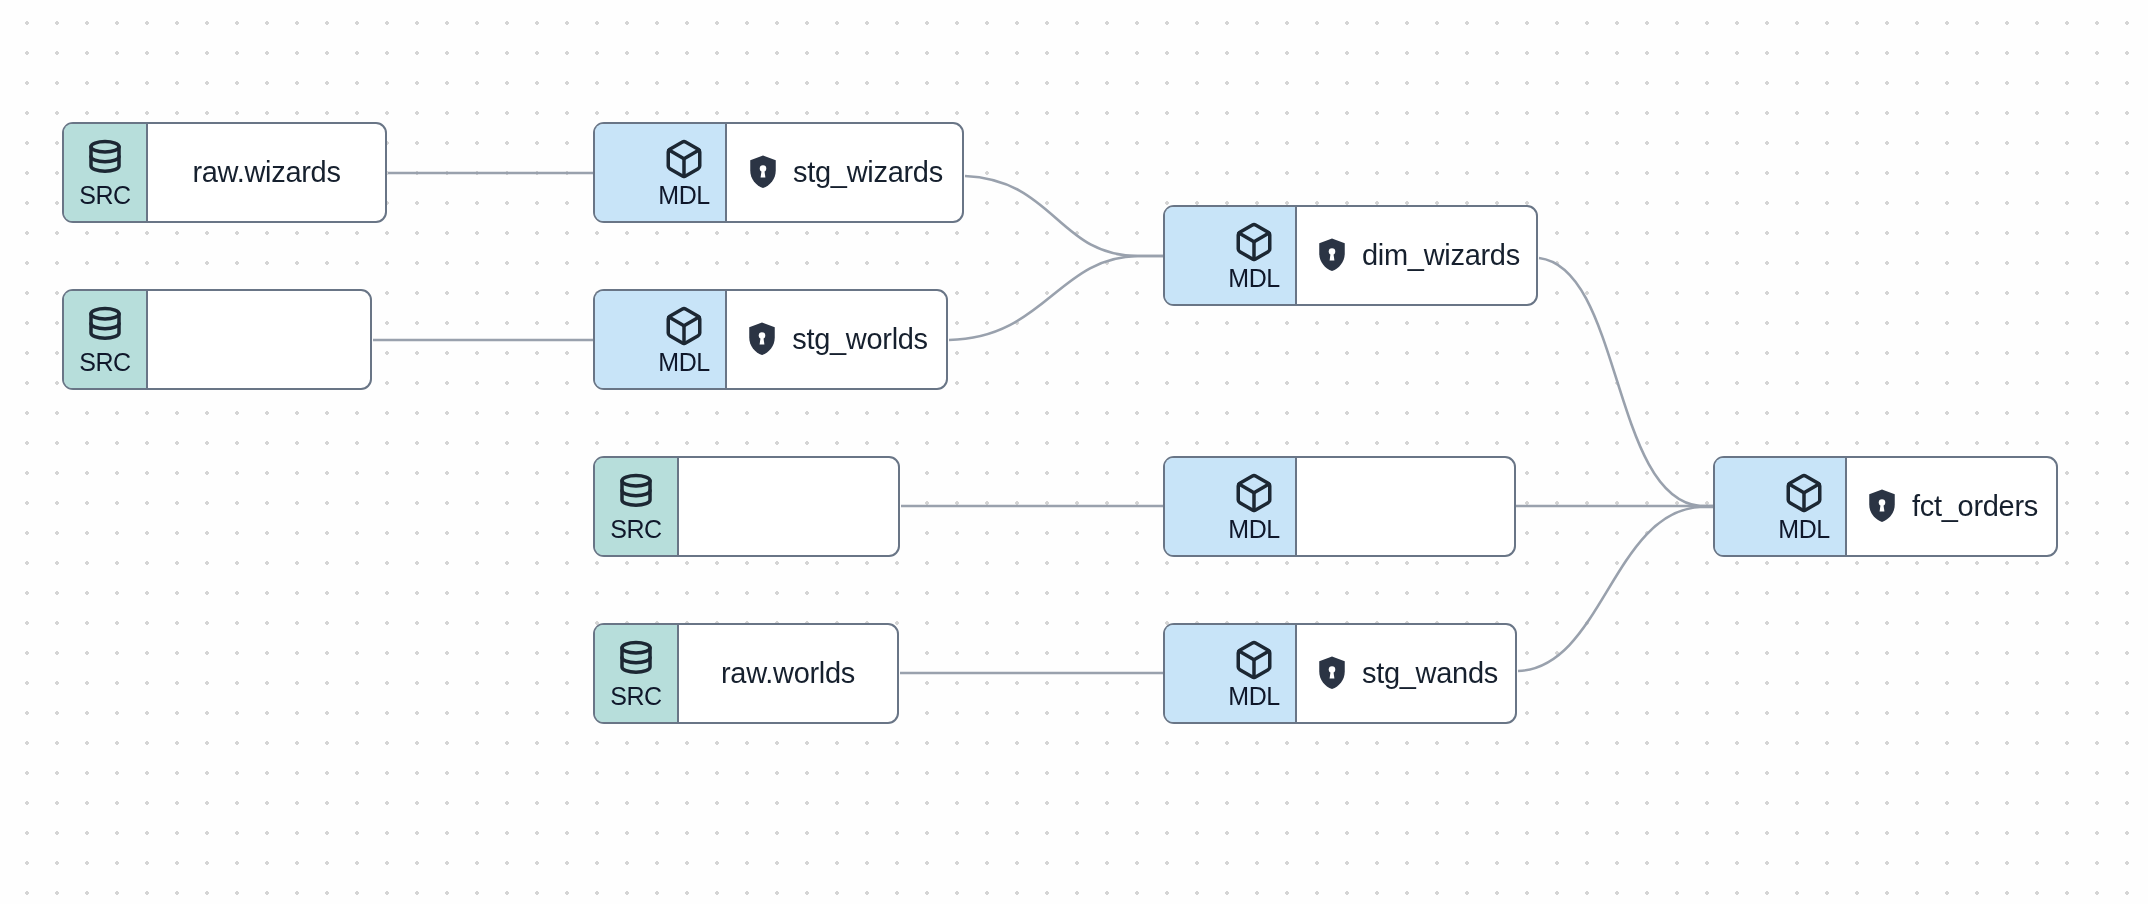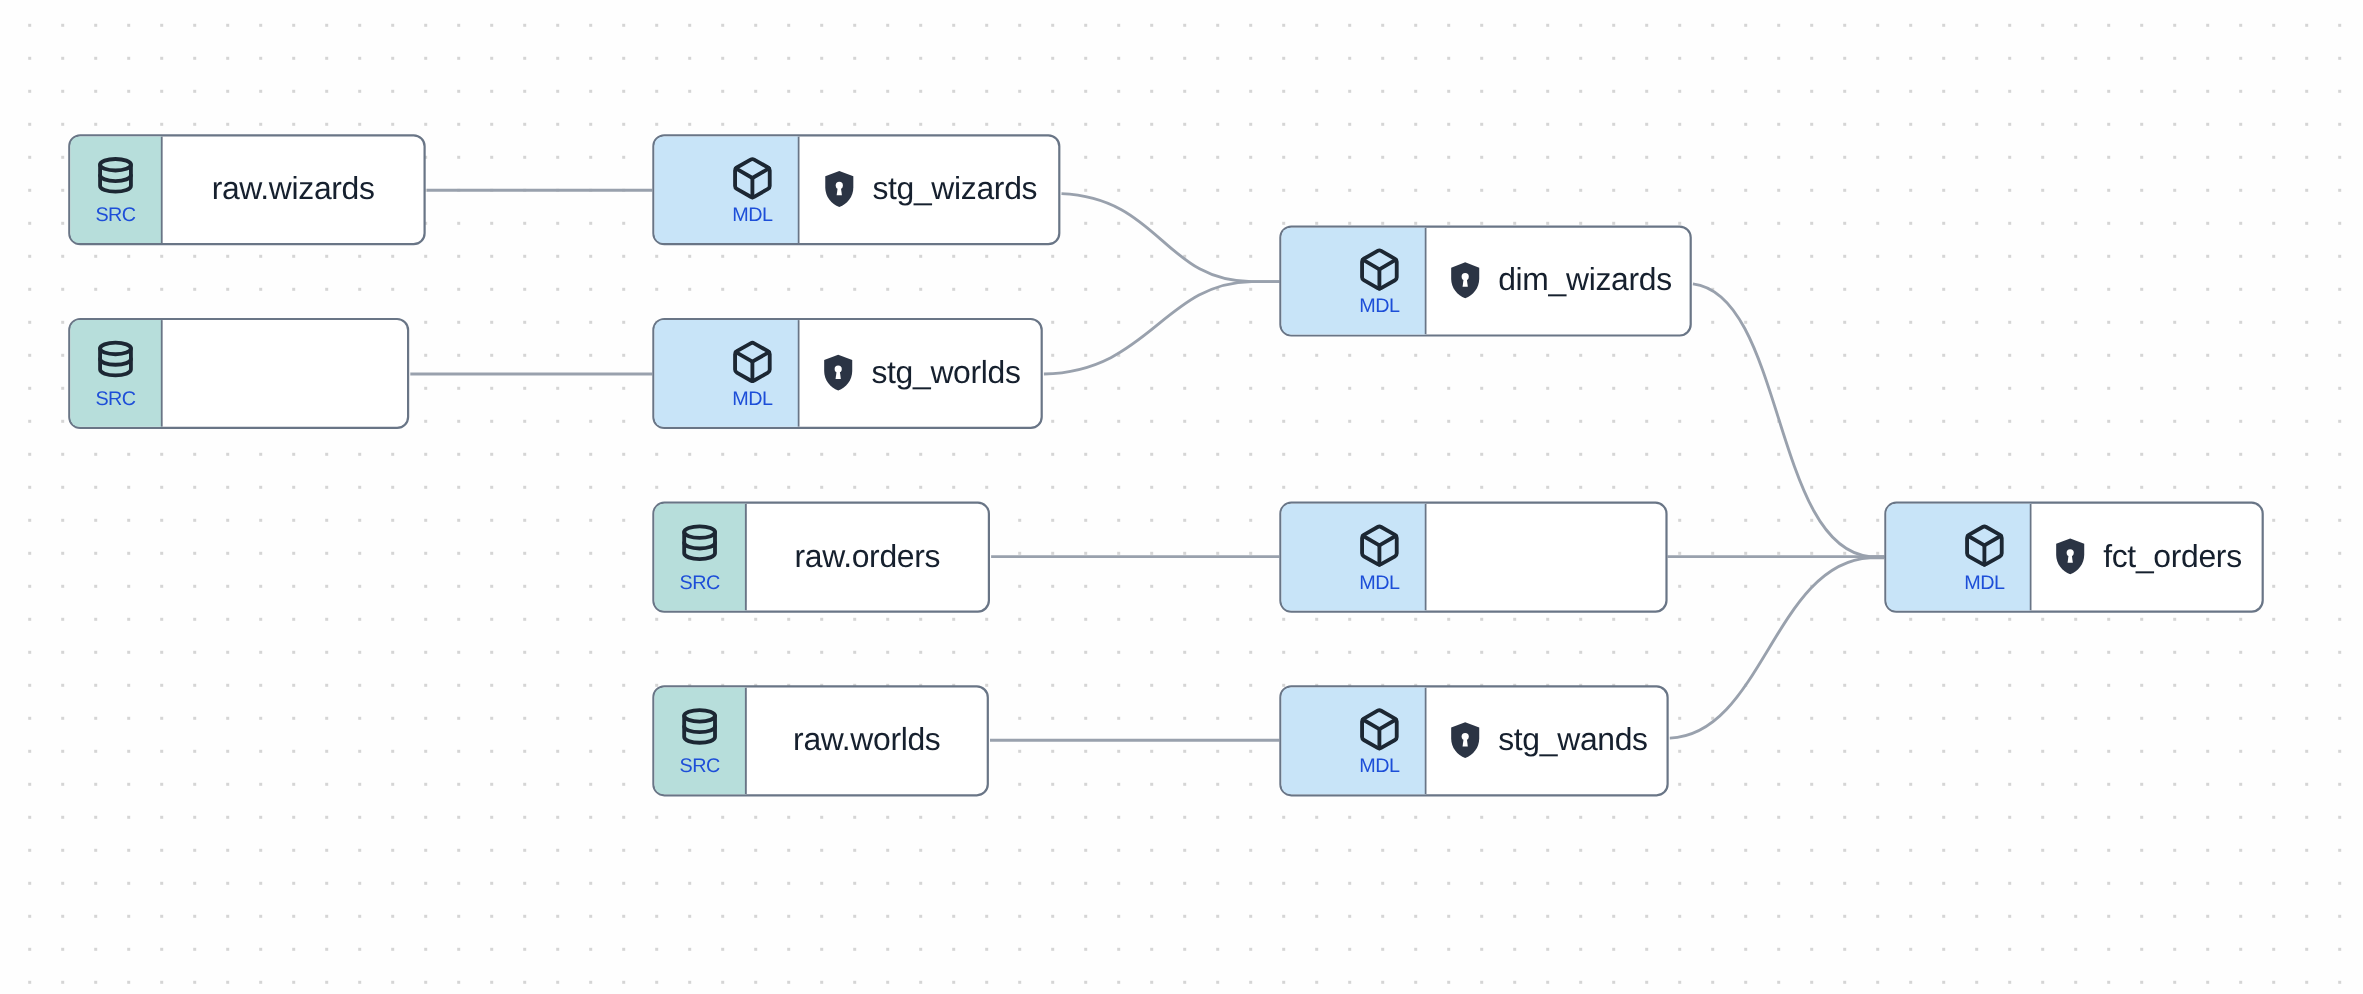--- a/index.html
+++ b/index.html
@@ -57,23 +57,23 @@
     width: 42px;
     height: 42px;
     display: block;
     stroke: #1c2733;
     stroke-width: 2;
     fill: none;
     stroke-linecap: round;
     stroke-linejoin: round;
   }
   .badge .type-label {
-    font-size: 18px;
+    font-size: 25px;
     letter-spacing: -0.5px;
-    color: #1d4ed8;
+    color: #0f172a;
     line-height: 1;
     font-family: "Liberation Sans", sans-serif;
   }
   .body {
     flex: 1;
     display: flex;
     align-items: center;
     justify-content: center;
     gap: 13px;
     padding: 0 18px;
@@ -197,23 +197,20 @@
     <div class="badge src">
       <span class="type-icon">
             <svg viewBox="0 0 24 24">
               <ellipse cx="12" cy="5" rx="8" ry="3"></ellipse>
               <path d="M20 10.5c0 1.66-3.58 3-8 3s-8-1.34-8-3"></path>
               <path d="M4 5v11c0 1.66 3.58 3 8 3s8-1.34 8-3V5"></path>
             </svg>
           </span>
       <span class="type-label">SRC</span>
     </div>
-    <div class="body">
-      <span class="node-name">raw.orders</span>
-    </div>
   </div>
       <div class="node" style="left: 1163px; top: 456px; width: 353px; height: 101px;">
     <div class="badge mdl">
       <span class="type-icon">
             <svg viewBox="0 0 24 24">
               <path d="M21 16V8a1.8 1.8 0 0 0-.9-1.56l-7.2-4.1a1.8 1.8 0 0 0-1.8 0l-7.2 4.1A1.8 1.8 0 0 0 3 8v8a1.8 1.8 0 0 0 .9 1.56l7.2 4.1a1.8 1.8 0 0 0 1.8 0l7.2-4.1A1.8 1.8 0 0 0 21 16z"></path>
               <polyline points="3.4 6.9 12 11.9 20.6 6.9"></polyline>
               <line x1="12" y1="22" x2="12" y2="11.9"></line>
             </svg>
           </span>

